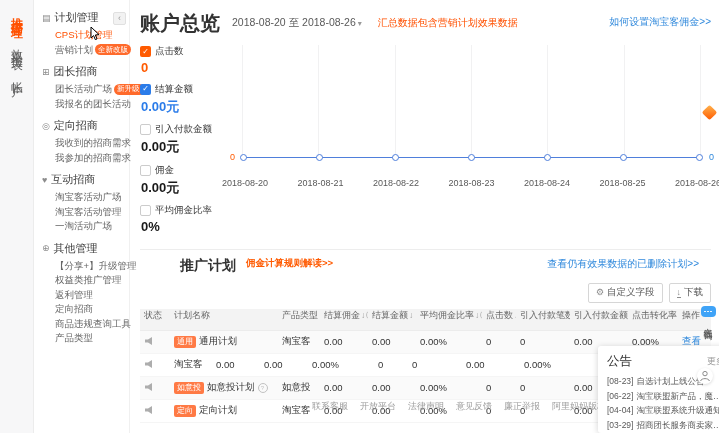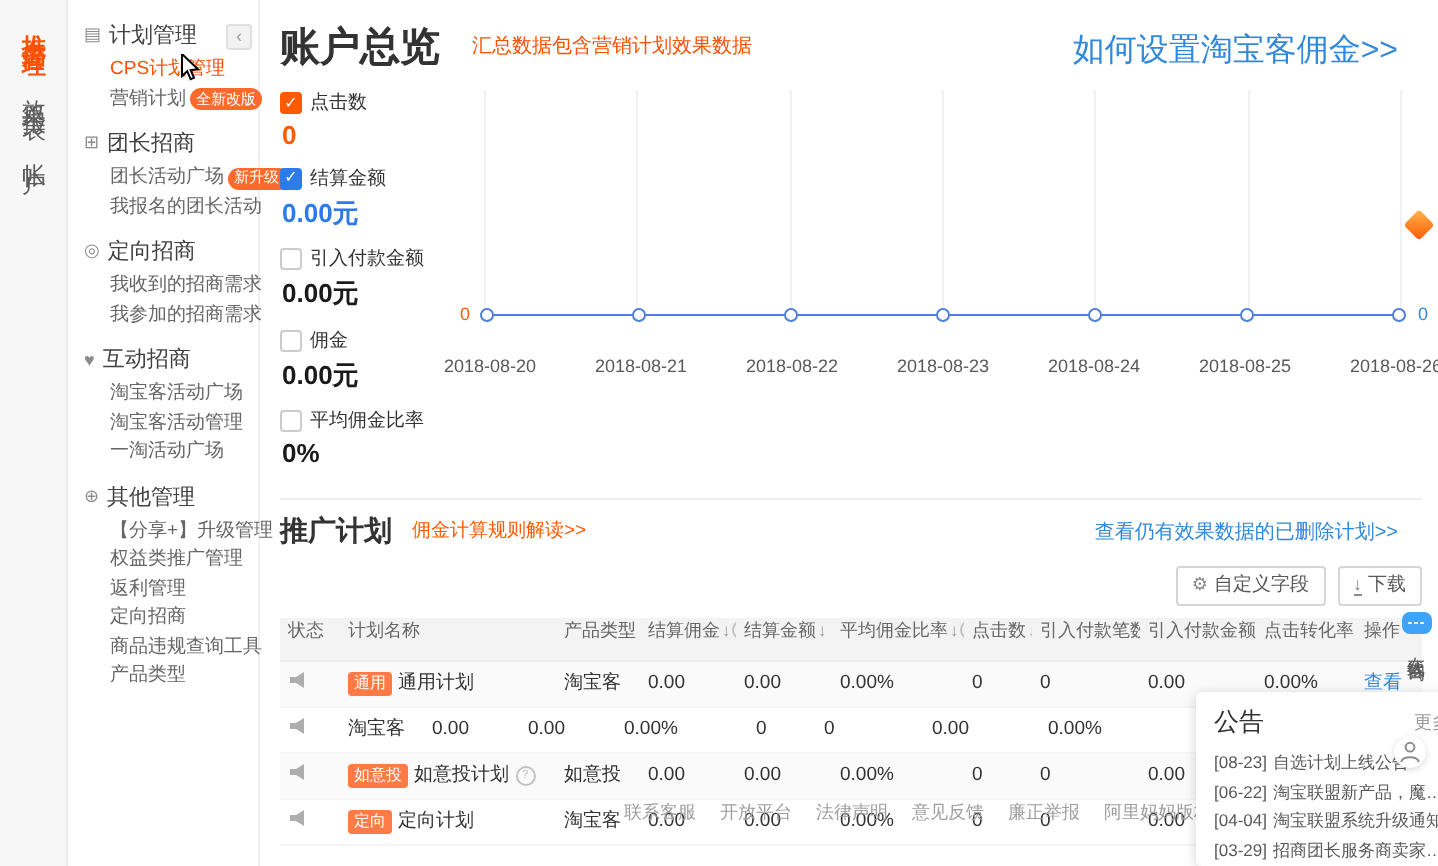--- a/index.html
+++ b/index.html
@@ -23,21 +23,21 @@
   .side-item-label.active{color:#ff5000;}
   .side-badge{background:#ff6a2b;color:#fff;font-size:7.5px;padding:0.5px 3px;border-radius:6px;line-height:10px;}
   .cursor{position:absolute;left:56px;top:27px;z-index:9;}
   
   .content{flex:1;min-width:0;position:relative;padding:10px 8px 0 10px;box-sizing:border-box;}
   .page-header{display:flex;align-items:center;position:relative;height:26px;}
   .page-header h1{font-size:20px;color:#333;margin:0;font-weight:bold;}
   .date-range{font-size:10.5px;color:#595959;margin-left:12px;cursor:pointer;white-space:nowrap;}
   .caret{font-size:8px;color:#999;margin-left:2px;}
   .note{font-size:10px;color:#ff5000;margin-left:16px;white-space:nowrap;}
-  .help-link{position:absolute;right:12px;top:5px;font-size:16px;color:#3089dc;cursor:pointer;text-decoration:none;}
+  .help-link{position:absolute;right:0;top:5px;font-size:10px;color:#3089dc;cursor:pointer;text-decoration:none;}
   
   .overview{display:flex;margin-top:9px;}
   .metrics{width:92px;flex-shrink:0;}
   .metric{margin-bottom:7.5px;}
   .metric-row{display:flex;align-items:center;gap:4px;cursor:pointer;}
   .cb{width:11px;height:11px;border:1px solid #ccc;border-radius:2px;background:#fff;display:inline-flex;
       align-items:center;justify-content:center;box-sizing:border-box;flex-shrink:0;}
   .cb.checked{border-color:transparent;}
   .tick{color:#fff;font-size:8px;line-height:1;}
   .metric-label{font-size:9.5px;color:#333;white-space:nowrap;}
@@ -49,23 +49,23 @@
   .series-line{position:absolute;left:10px;right:10px;bottom:17px;border-top:1.5px solid #4f7fdb;}
   .dots{position:absolute;left:8px;right:8px;bottom:14px;display:flex;justify-content:space-between;}
   .dot{width:5px;height:5px;border:1.5px solid #4f7fdb;border-radius:50%;background:#fff;}
   .ylab{position:absolute;bottom:13px;font-size:9px;}
   .ylab.left{left:-2px;color:#ff5a00;}
   .ylab.right{right:-3px;color:#3089dc;}
   .xlabels{display:flex;justify-content:space-between;margin:3px -16px 0 -16px;height:13px;}
   .xlab{width:58px;text-align:center;font-size:9px;color:#595959;flex-shrink:0;}
   
   .plans{margin-top:7px;border-top:1px solid #ededed;padding-top:7px;}
-  .plans-head{display:flex;align-items:center;position:relative;}
+  .plans-head{display:flex;position:relative;margin-left:40px;}
   .plans-head h2{font-size:14px;color:#333;margin:0;font-weight:bold;}
-  .rule-link{font-size:9.5px;color:#ff5a00;margin-left:10px;cursor:pointer;text-decoration:none;}
+  .rule-link{font-size:9.5px;color:#ff5a00;margin-left:10px;cursor:pointer;text-decoration:none;font-weight:bold;}
   .deleted-link{position:absolute;right:12px;font-size:10px;color:#3089dc;cursor:pointer;text-decoration:none;}
   .plans-actions{display:flex;justify-content:flex-end;gap:6px;margin:8px 0 6px;}
   .btn{display:inline-flex;align-items:center;gap:3px;font-size:9.5px;color:#595959;background:#fff;
        border:1px solid #d6d6d6;border-radius:2px;padding:2.5px 7px;cursor:pointer;font-family:inherit;}
   .btn-ic{font-size:9px;color:#8c8c8c;line-height:1;}
   .btn-ic.dl{border-bottom:1px solid #8c8c8c;}
   
   .thead{display:flex;background:#f3f3f3;height:21px;align-items:flex-start;border-bottom:1px solid #ececec;}
   .th{display:flex;align-items:center;gap:1px;color:#666;padding-left:4px;box-sizing:border-box;
       white-space:nowrap;overflow:hidden;flex-shrink:0;cursor:pointer;font-size:9px;}
@@ -228,20 +228,23 @@
     </div>
     <svg class="cursor" width="12" height="14" viewBox="0 0 12 14">
       <path d="M1 0 L1 11 L3.6 8.6 L5.3 12.6 L7 11.9 L5.3 8 L9 7.6 Z" fill="#fff" stroke="#000" stroke-width="1"></path>
     </svg>
   </aside>
 
   <main class="content">
 
     <div class="page-header">
       <h1>账户总览</h1>
+      <span class="date-range">
+        <span>2018-08-20 至 2018-08-26</span><span class="caret">▾</span>
+      </span>
       <span class="note">汇总数据包含营销计划效果数据</span>
       <a class="help-link">如何设置淘宝客佣金&gt;&gt;</a>
     </div>
 
     <div class="overview">
       <div class="metrics">
         <div class="metric">
             <label class="metric-row">
               <span class="cb checked" style="background: rgb(255, 90, 0);">
                 <span class="tick">✓</span>

